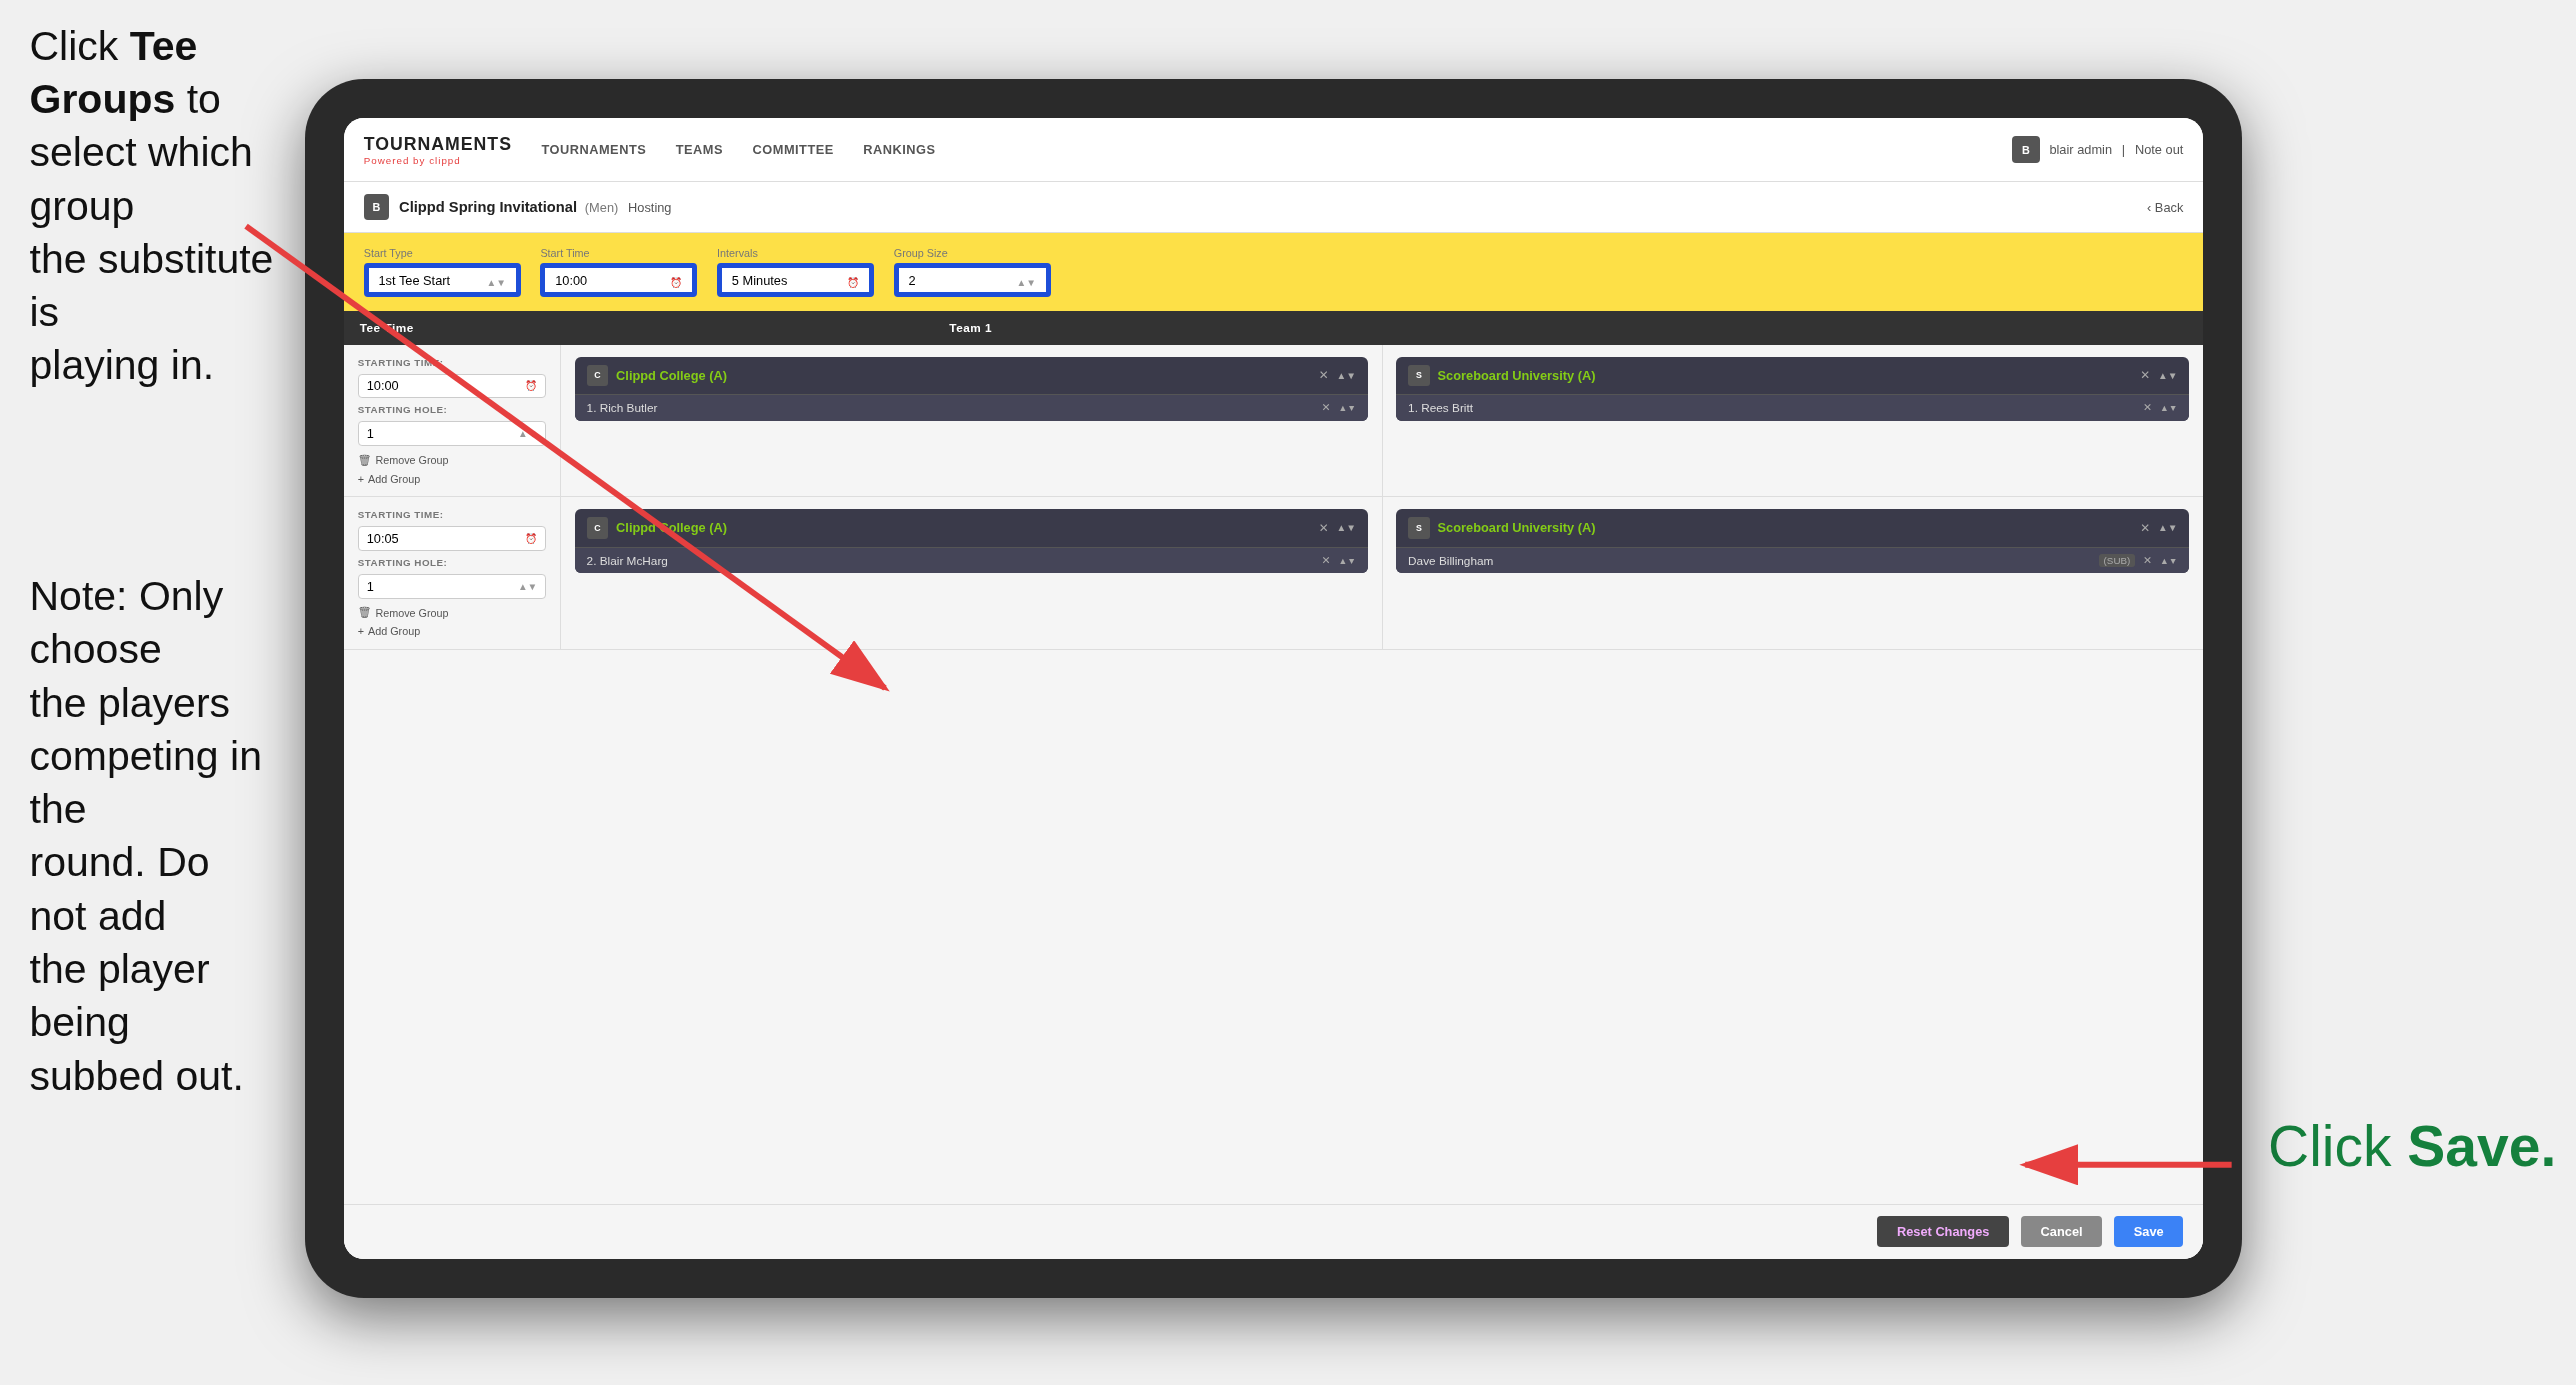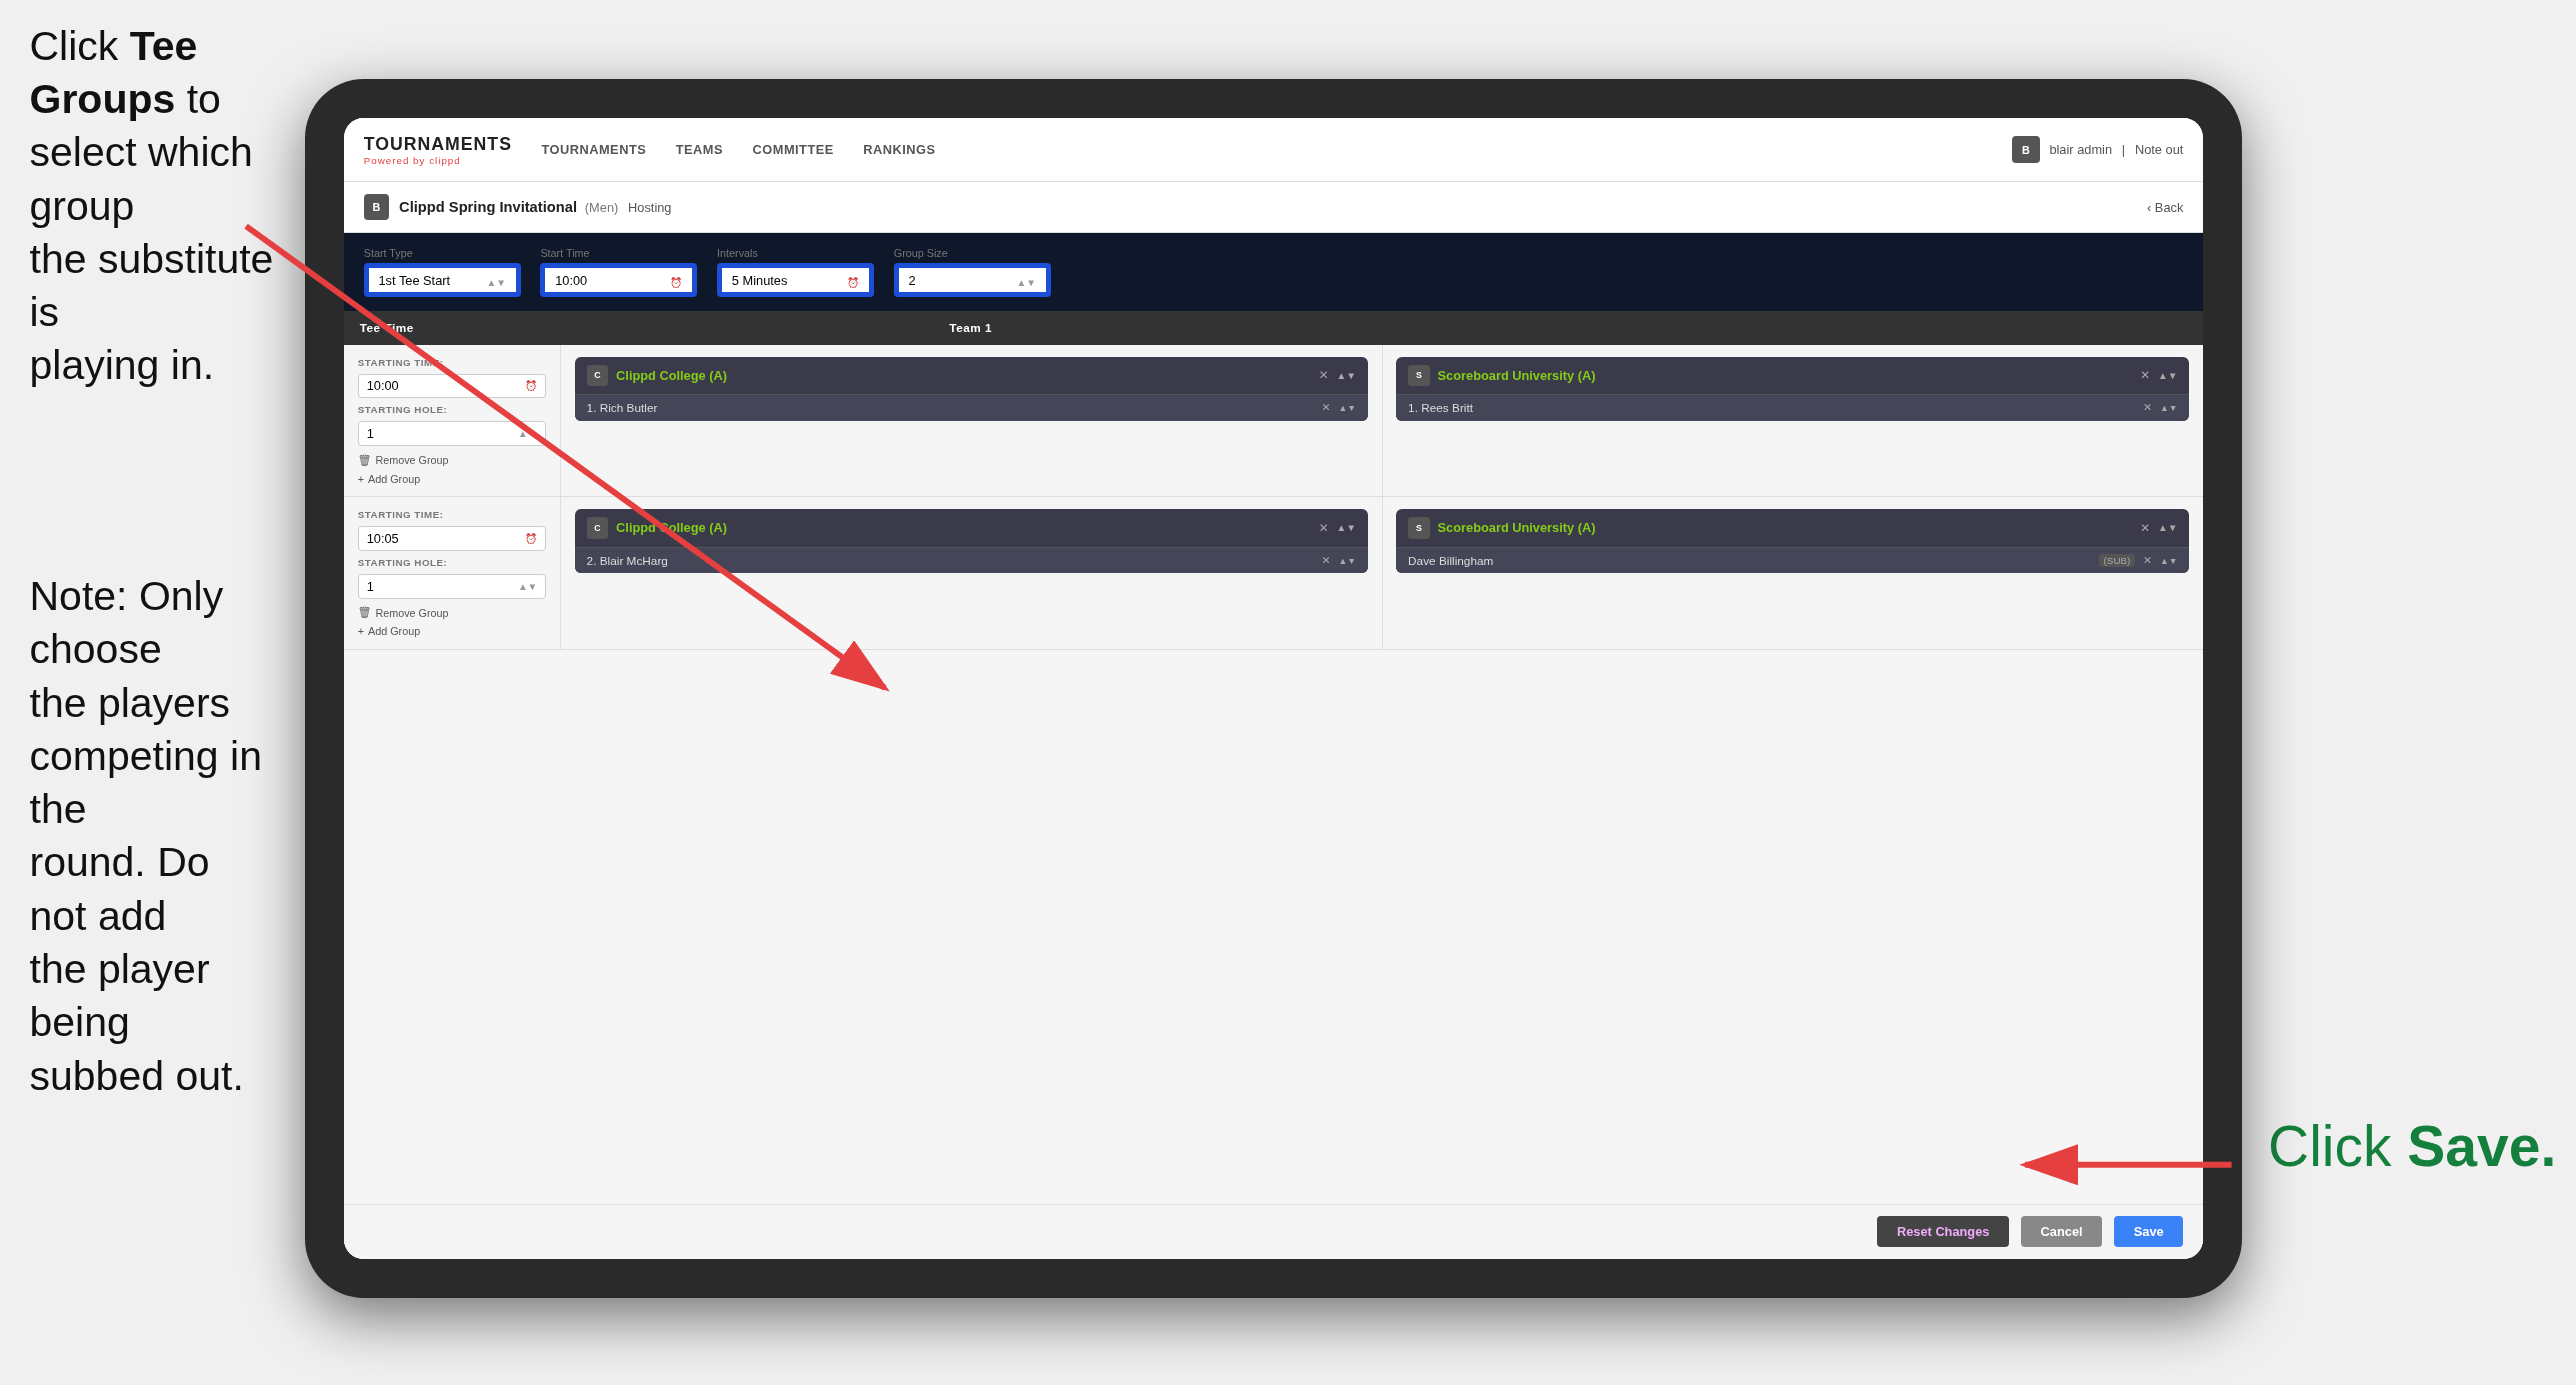--- a/index.html
+++ b/index.html
@@ -178,21 +178,21 @@
     .content {
       flex: 1;
       overflow: hidden;
       display: flex;
       flex-direction: column;
       background: #f5f5f5;
     }
 
     
     .settings-row {
-      background: #0f172a;
+      background: #fde047;
       padding: 13.8px 19.7px;
       display: flex;
       gap: 19.7px;
       flex-shrink: 0;
     }
     .setting-group {
       display: flex;
       flex-direction: column;
       gap: 3.9px;
     }

